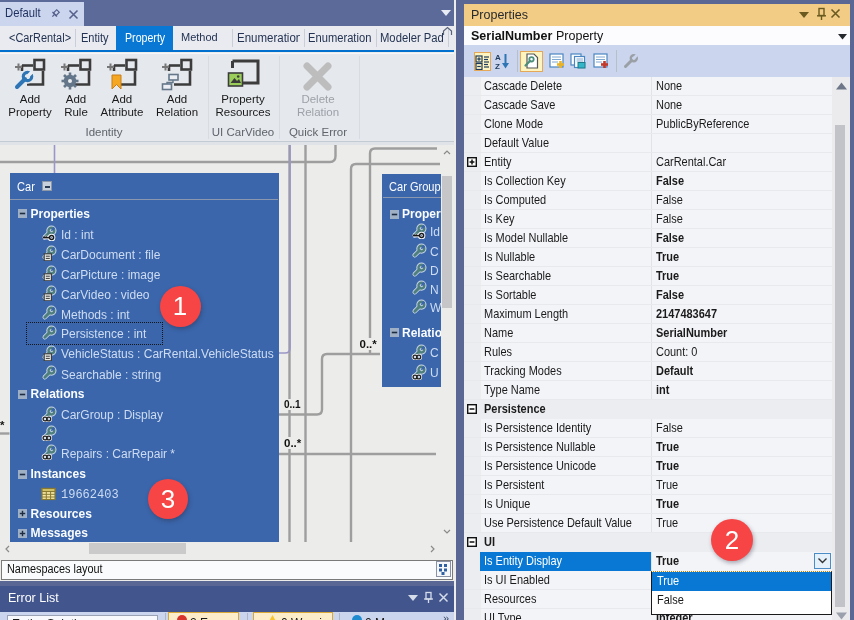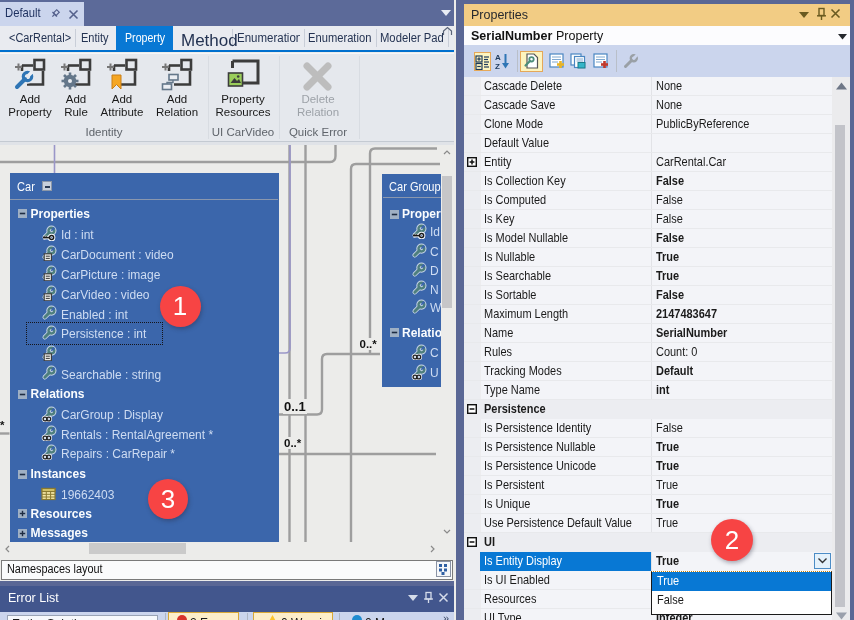--- a/index.html
+++ b/index.html
@@ -36,21 +36,21 @@
 <div class="abs" style="left:0;top:52.5px;width:454px;height:1.5px;background:#F4F6F9;"></div>
 <div class="abs" style="left:75px;top:29px;width:1px;height:18px;background:#C9CED8;"></div>
 <div class="abs" style="left:231.5px;top:29px;width:1px;height:18px;background:#C9CED8;"></div>
 <div class="abs" style="left:303.5px;top:29px;width:1px;height:18px;background:#C9CED8;"></div>
 <div class="abs" style="left:375.5px;top:29px;width:1px;height:18px;background:#C9CED8;"></div>
 <div class="abs" style="left:447.5px;top:29px;width:1px;height:18px;background:#C9CED8;"></div>
 <div class="abs nowrap" style="left:9.4px;top:31px;font-size:12.5px;color:#243352;transform:scaleX(.875);transform-origin:0 0;">&lt;CarRental&gt;</div>
 <div class="abs nowrap" style="left:80.8px;top:31px;font-size:12.5px;color:#243352;transform:scaleX(.88);transform-origin:0 0;">Entity</div>
 <div class="abs" style="left:116.3px;top:26px;width:56.6px;height:23.8px;background:#0878D4;"></div>
 <div class="abs nowrap" style="left:124.5px;top:31px;font-size:12.5px;color:#FFFFFF;transform:scaleX(.85);transform-origin:0 0;">Property</div>
-<div class="abs nowrap" style="left:181px;top:31px;font-size:17px;color:#243352;">Method</div>
+<div class="abs nowrap" style="left:181px;top:31px;font-size:11px;color:#243352;">Method</div>
 <div class="abs nowrap" style="left:236.7px;top:31px;width:63px;overflow:hidden;font-size:12.5px;color:#243352;"><span style="display:inline-block;transform:scaleX(.92);transform-origin:0 0;">Enumeration</span></div>
 <div class="abs nowrap" style="left:308px;top:31px;font-size:12.5px;color:#243352;transform:scaleX(.894);transform-origin:0 0;">Enumeration</div>
 <div class="abs nowrap" style="left:380.3px;top:31px;font-size:12.5px;color:#243352;transform:scaleX(.9);transform-origin:0 0;">Modeler Pad</div>
 <svg class="abs" style="left:442px;top:26px;" width="11" height="10" viewBox="0 0 11 10">
     <path d="M1.5,9 L1.5,5 L5.5,1.5 L9.5,5 L9.5,9" fill="none" stroke="#5A6478" stroke-width="1.2"></path>
   </svg>
 
 <div class="abs" style="left:0;top:53.5px;width:454px;height:87px;background:#E5E8ED;"></div>
 <div class="abs" style="left:0;top:140.5px;width:454px;height:1px;background:#C4CAD2;"></div>
 <div class="abs" style="left:207.5px;top:56px;width:1px;height:83px;background:#D8DCE2;"></div>
@@ -170,57 +170,57 @@
       <path d="M380,209 H327 Q322,209 322,214 V264.5 Q322,269.5 317,269.5 H278.5"></path>
       <path d="M278.5,309 H436"></path>
       <path d="M0,288.5 H9.5"></path>
     </g>
     <g fill="none" stroke="#9A96C8" stroke-width="1.6">
       <path d="M54.5,0 V29"></path>
       <path d="M290,0 V203 Q290,208 285,208 H278.5"></path>
     </g>
   </svg>
   <div class="abs nowrap" style="left:358.5px;top:193px;font-size:11.5px;font-weight:600;color:#111;background:#ECECEA;padding:0 1px;">0..*</div>
-  <div class="abs nowrap" style="left:283px;top:254px;font-size:13px;font-weight:600;color:#111;background:#ECECEA;padding:0 1px;">0..1</div>
+  <div class="abs nowrap" style="left:283px;top:254px;font-size:10px;font-weight:600;color:#111;background:#ECECEA;padding:0 1px;">0..1</div>
   <div class="abs nowrap" style="left:283px;top:292px;font-size:11.5px;font-weight:600;color:#111;background:#ECECEA;padding:0 1px;">0..*</div>
   <div class="abs nowrap" style="left:0px;top:274px;font-size:11.5px;font-weight:600;color:#111;">*</div>
 
   <div id="carbox" class="abs" style="left:9.5px;top:28px;width:269px;height:369px;background:#3B66AB;overflow:hidden;">
     <div class="abs nowrap" style="left:7.5px;top:6px;font-size:13px;color:#FAFCFE;transform:scaleX(.85);transform-origin:0 0;">Car</div>
     <div class="abs" style="left:32.5px;top:8.5px;width:10px;height:10px;background:#C8D0DC;border:1px solid #8C97A8;box-sizing:border-box;">
         <div style="margin:3.5px 1.5px 0 1.5px;height:2px;background:#2B3B55;"></div>
       </div>
     <div class="abs" style="left:0.5px;top:26px;width:268px;height:1px;background:#8A97AE;"></div>
 
     <svg class="abs" style="left:8.5px;top:36.5px;" width="9" height="9" viewBox="0 0 9 9">
         <rect x="0" y="0" width="9" height="9" fill="#9FB0C4"></rect>
         <line x1="1.8" y1="4.5" x2="7.2" y2="4.5" stroke="#1E2C42" stroke-width="1.6"></line>
       </svg>
     <div class="abs nowrap" style="left:21px;top:34px;font-size:12px;font-weight:bold;color:#FAFCFE;">Properties</div>
     <div class="abs nowrap itm" style="left:51.5px;top:55px;">Id : int</div>
-    <div class="abs nowrap itm" style="left:51.5px;top:75px;">CarDocument : video</div>
+    <div class="abs nowrap itm" style="left:51.5px;top:75px;">CarDocument : file</div>
     <div class="abs nowrap itm" style="left:51.5px;top:95px;">CarPicture : image</div>
     <div class="abs nowrap itm" style="left:51.5px;top:115px;">CarVideo : video</div>
-    <div class="abs nowrap itm" style="left:51.5px;top:135px;">Enabled : int</div>
+    <div class="abs nowrap itm" style="left:51.5px;top:135px;">Methods : int</div>
     <div class="abs nowrap itm" style="left:51.5px;top:154.5px;">Persistence : int</div>
+    <div class="abs nowrap itm" style="left:51.5px;top:174.5px;">VehicleStatus : CarRental.VehicleStatus</div>
     <div class="abs nowrap itm" style="left:51.5px;top:195px;">Searchable : string</div>
     <svg class="abs" style="left:8.5px;top:217px;" width="9" height="9" viewBox="0 0 9 9">
         <rect x="0" y="0" width="9" height="9" fill="#9FB0C4"></rect>
         <line x1="1.8" y1="4.5" x2="7.2" y2="4.5" stroke="#1E2C42" stroke-width="1.6"></line>
       </svg>
     <div class="abs nowrap" style="left:21px;top:214.5px;font-size:12px;font-weight:bold;color:#FAFCFE;">Relations</div>
     <div class="abs nowrap itm" style="left:51.5px;top:235.5px;">CarGroup : Display</div>
-    <div class="abs nowrap itm" style="left:51.5px;top:255px;">Rentals : RentalAgreement *</div>
     <div class="abs nowrap itm" style="left:51.5px;top:274px;">Repairs : CarRepair *</div>
     <svg class="abs" style="left:8.5px;top:297px;" width="9" height="9" viewBox="0 0 9 9">
         <rect x="0" y="0" width="9" height="9" fill="#9FB0C4"></rect>
         <line x1="1.8" y1="4.5" x2="7.2" y2="4.5" stroke="#1E2C42" stroke-width="1.6"></line>
       </svg>
     <div class="abs nowrap" style="left:21px;top:294.5px;font-size:12px;font-weight:bold;color:#FAFCFE;">Instances</div>
-    <div class="abs nowrap itm" style="left:51.5px;top:315.5px;">19662403</div>
+    <div class="abs nowrap itm" style="left:51.5px;top:315.5px;font-family:Liberation Mono, monospace;">19662403</div>
     <svg class="abs" style="left:8.5px;top:336.5px;" width="9" height="9" viewBox="0 0 9 9">
         <rect x="0" y="0" width="9" height="9" fill="#9FB0C4"></rect>
         <line x1="1.8" y1="4.5" x2="7.2" y2="4.5" stroke="#1E2C42" stroke-width="1.4"></line>
         <line x1="4.5" y1="1.8" x2="4.5" y2="7.2" stroke="#1E2C42" stroke-width="1.4"></line>
       </svg>
     <div class="abs nowrap" style="left:21px;top:334px;font-size:12px;font-weight:bold;color:#FAFCFE;">Resources</div>
     <svg class="abs" style="left:8.5px;top:356px;" width="9" height="9" viewBox="0 0 9 9">
         <rect x="0" y="0" width="9" height="9" fill="#9FB0C4"></rect>
         <line x1="1.8" y1="4.5" x2="7.2" y2="4.5" stroke="#1E2C42" stroke-width="1.4"></line>
         <line x1="4.5" y1="1.8" x2="4.5" y2="7.2" stroke="#1E2C42" stroke-width="1.4"></line>

